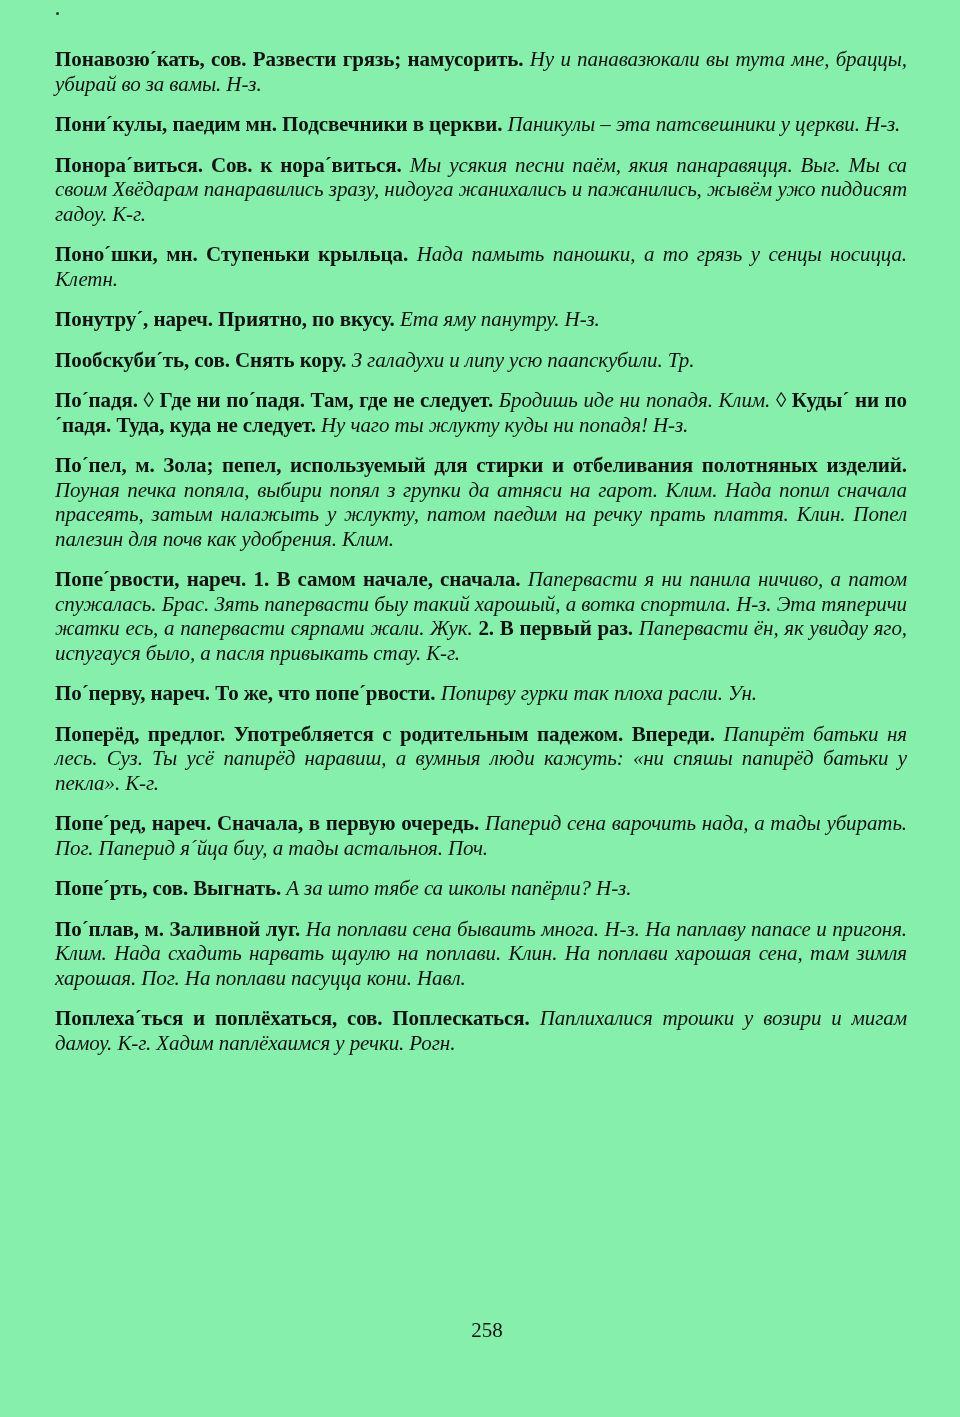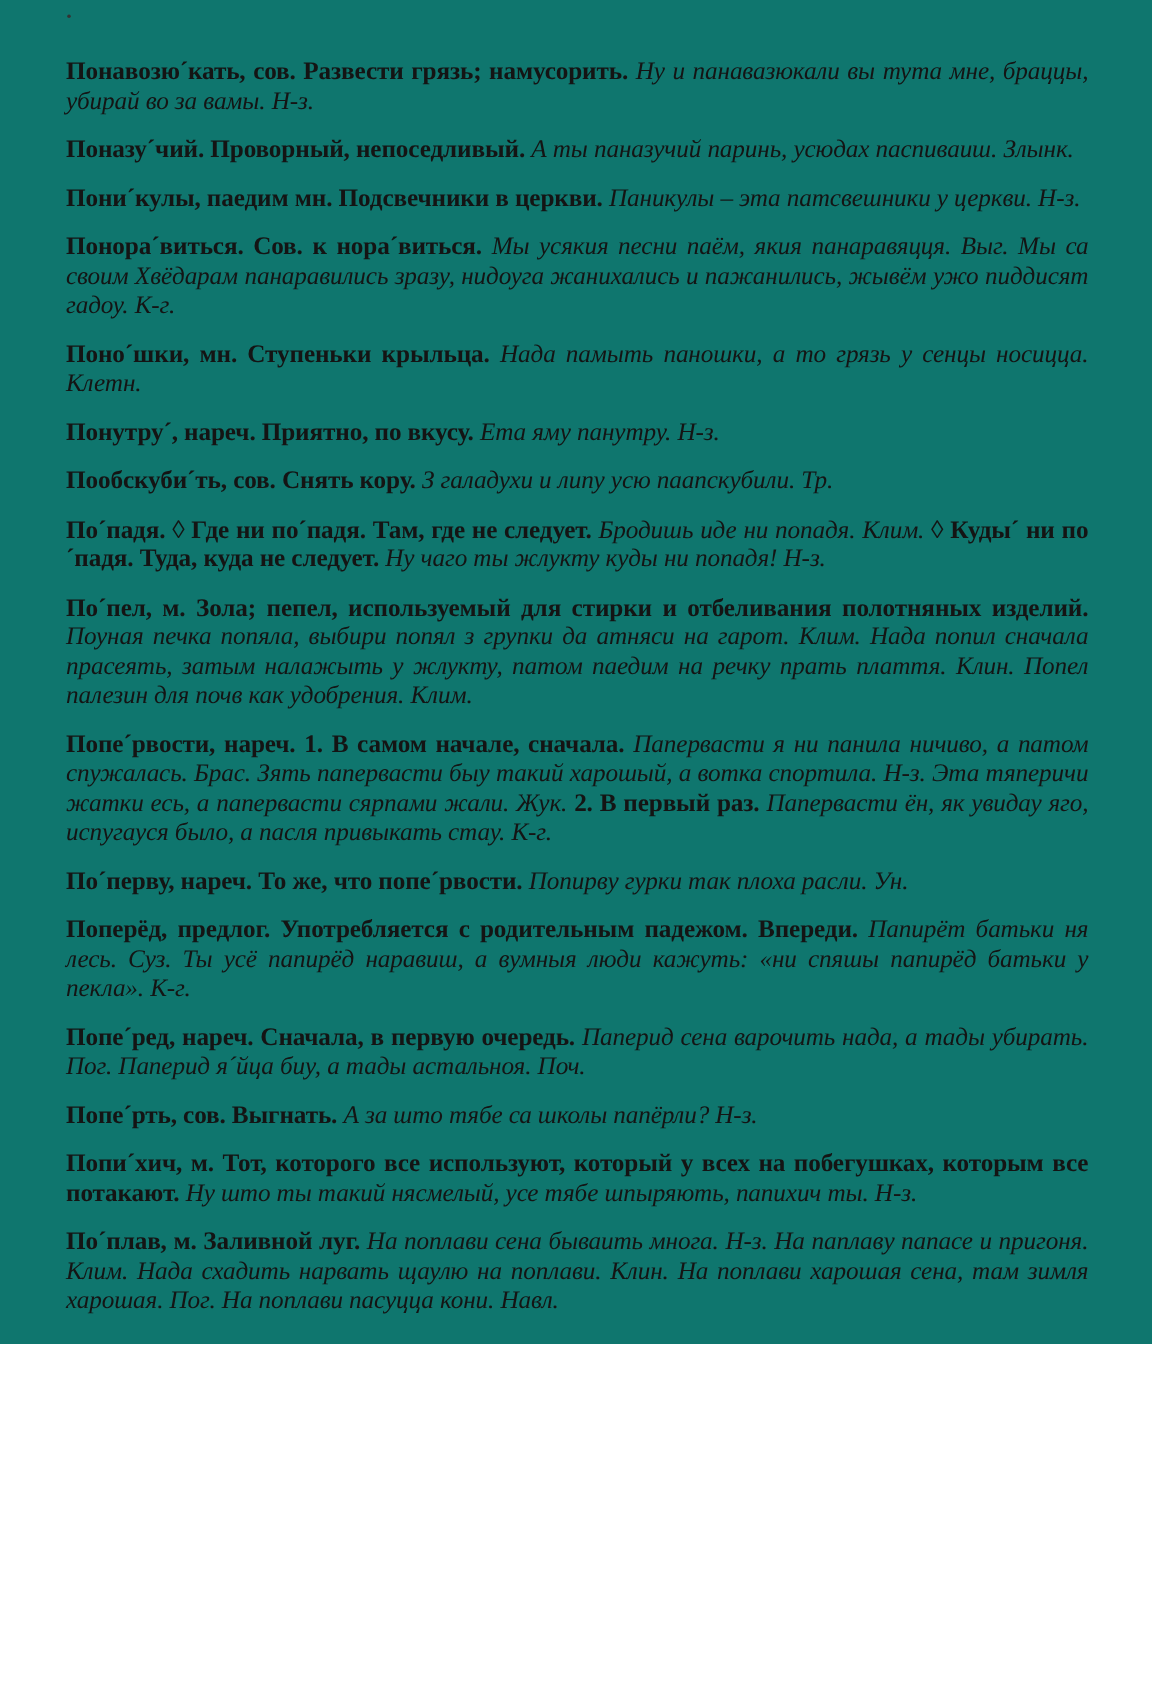--- a/index.html
+++ b/index.html
@@ -3,22 +3,22 @@
 <meta charset="utf-8">
 <style>
   html, body {
     margin: 0;
     padding: 0;
     background: #ffffff;
   }
   .page {
     position: relative;
     width: 960px;
-    height: 1120px;
-    background: #0f766e;
+    height: 1417px;
+    background: #86efac;
     font-family: "Liberation Serif", "DejaVu Serif", serif;
     color: #141414;
     overflow: hidden;
     box-sizing: border-box;
   }
   .speck {
     position: absolute;
     left: 56px;
     top: 12px;
     width: 3px;
@@ -55,33 +55,32 @@
   }
 </style>
 </head>
 <body>
 
 <div class="page">
   <span class="speck"></span>
 
   <main class="text-block" id="entries-container">
       <p class="entry"><span class="bold">Понавозю´кать, сов. Развести грязь; намусорить. </span><span class="italic">Ну и панавазюкали вы тута мне, браццы, убирай во за вамы. Н-з.</span></p>
-      <p class="entry"><span class="bold">Поназу´чий. Проворный, непоседливый. </span><span class="italic">А ты паназучий паринь, усюдах паспиваиш. Злынк.</span></p>
       <p class="entry"><span class="bold">Пони´кулы, паедим мн. Подсвечники в церкви. </span><span class="italic">Паникулы – эта патсвешники у церкви. Н-з.</span></p>
       <p class="entry"><span class="bold">Понора´виться. Сов. к нора´виться. </span><span class="italic">Мы усякия песни паём, якия панаравяцця. Выг. Мы са своим Хвёдарам панаравились зразу, нидоуга жанихались и пажанились, жывём ужо пиддисят гадоу. К-г.</span></p>
       <p class="entry"><span class="bold">Поно´шки, мн. Ступеньки крыльца. </span><span class="italic">Нада памыть паношки, а то грязь у сенцы носицца. Клетн.</span></p>
       <p class="entry"><span class="bold">Понутру´, нареч. Приятно, по вкусу. </span><span class="italic">Ета яму панутру. Н-з.</span></p>
       <p class="entry"><span class="bold">Пообскуби´ть, сов. Снять кору. </span><span class="italic">З галадухи и  липу усю паапскубили. Тр.</span></p>
       <p class="entry"><span class="bold">По´падя. ◊ Где ни по´падя. Там, где не следует. </span><span class="italic">Бродишь иде ни попадя. Клим. </span><span class="bold">◊ Куды´ ни по´падя. Туда, куда не следует. </span><span class="italic">Ну чаго ты жлукту куды ни попадя! Н-з.</span></p>
       <p class="entry"><span class="bold">По´пел, м. Зола; пепел, используемый для стирки и отбеливания полотняных изделий. </span><span class="italic">Поуная печка попяла, выбири попял з групки да атняси на гарот. Клим. Нада попил сначала прасеять, затым налажыть у жлукту, патом паедим на речку прать плаття. Клин. Попел палезин для почв как удобрения. Клим.</span></p>
       <p class="entry"><span class="bold">Попе´рвости, нареч. 1. В самом начале, сначала. </span><span class="italic">Папервасти я ни панила ничиво, а патом спужалась. Брас. Зять папервасти быу такий харошый, а вотка спортила. Н-з. Эта тяперичи жатки есь, а папервасти сярпами жали. Жук. </span><span class="bold">2. В первый раз. </span><span class="italic">Папервасти ён, як увидау яго, испугауся было, а пасля привыкать стау. К-г.</span></p>
       <p class="entry"><span class="bold">По´перву, нареч. То же, что попе´рвости. </span><span class="italic">Попирву гурки так плоха расли.  Ун.</span></p>
       <p class="entry"><span class="bold">Поперёд, предлог. Употребляется с родительным падежом. Впереди. </span><span class="italic">Папирёт батьки ня лесь. Суз. Ты усё папирёд наравиш, а вумныя люди кажуть: «ни спяшы папирёд батьки у пекла». К-г.</span></p>
       <p class="entry"><span class="bold">Попе´ред, нареч. Сначала, в первую очередь. </span><span class="italic">Паперид  сена варочить нада, а тады убирать. Пог. Паперид я´йца биу, а тады астальноя. Поч.</span></p>
       <p class="entry"><span class="bold">Попе´рть, сов. Выгнать. </span><span class="italic">А за што тябе са школы папёрли? Н-з.</span></p>
-      <p class="entry"><span class="bold">Попи´хич, м. Тот, которого все используют, который у всех на побегушках, которым все потакают. </span><span class="italic">Ну што ты такий нясмелый, усе тябе шпыряють, папихич ты. Н-з.</span></p>
       <p class="entry"><span class="bold">По´плав, м. Заливной луг. </span><span class="italic">На поплави сена бываить многа. Н-з. На паплаву папасе и пригоня. Клим. Нада схадить нарвать щаулю на поплави. Клин. На поплави харошая сена, там зимля харошая. Пог. На поплави пасуцца кони. Навл.</span></p>
+      <p class="entry"><span class="bold">Поплеха´ться и поплёхаться, сов. Поплескаться. </span><span class="italic">Паплихалися трошки у возири и мигам дамоу. К-г. Хадим паплёхаимся у речки.  Рогн.</span></p>
     </main>
 
   <footer class="page-footer">
     <span class="page-number">258</span>
   </footer>
 </div>
 
 </body></html>

